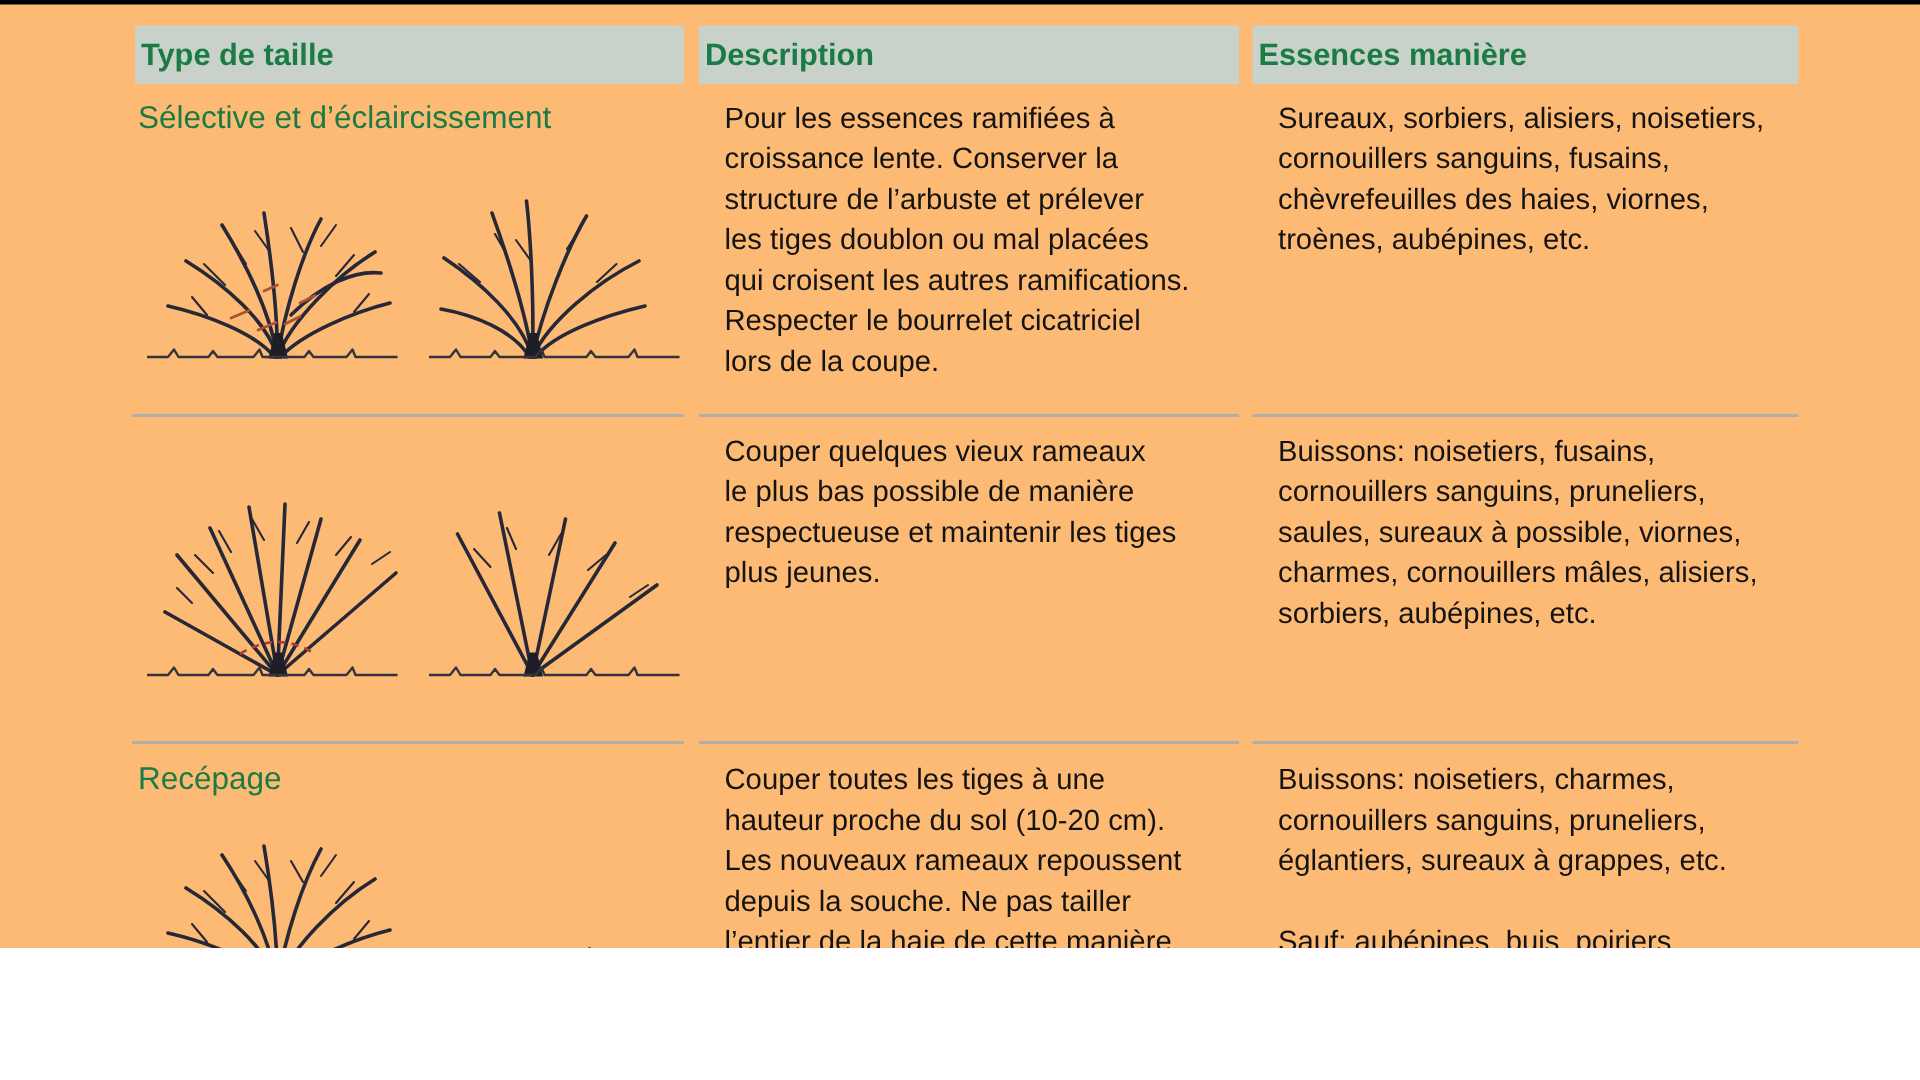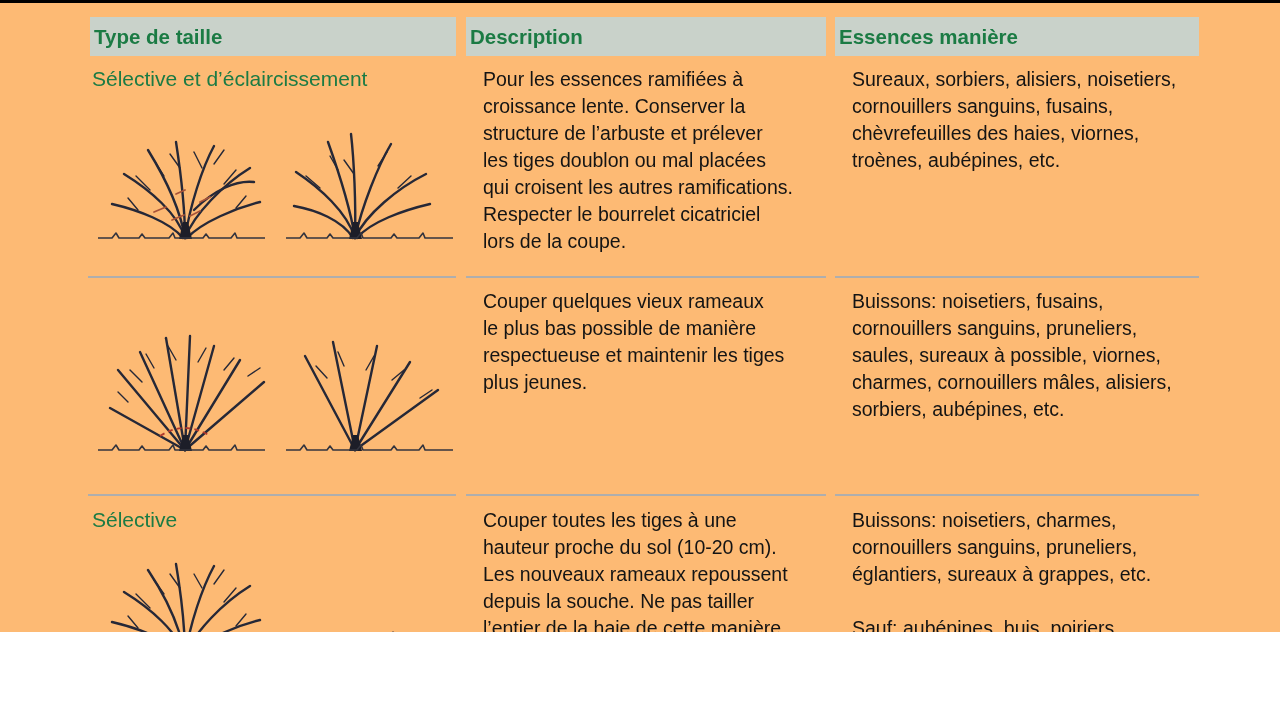--- a/index.html
+++ b/index.html
@@ -173,21 +173,21 @@
       <path class="twig" d="M330 70 L342 62"></path>
       <path class="trunk" d="M259 123 L263 107 L268 107 L272 123 Z"></path>
       <path class="ground" transform="translate(196,122)" d="M0 0 l14 0 l4 -5 l3 5 l20 0 l3 -4 l3 4 l24 0 l4 -5 l2 5 l28 0 l3 -4 l3 4 l22 0 l4 -5 l2 5 l28 0"></path>
     </g>
   </svg>
 
   <div class="divider d2 c1"></div>
   <div class="divider d2 c2"></div>
   <div class="divider d2 c3"></div>
 
-  <div class="rowtitle r3">Sélective</div>
+  <div class="rowtitle r3">Recépage</div>
   <div class="cell desc r3">Couper toutes les tiges à une
 hauteur proche du sol (10-20 cm).
 Les nouveaux rameaux repoussent
 depuis la souche. Ne pas tailler
 l’entier de la haie de cette manière.</div>
   <div class="cell ess r3">Buissons: noisetiers, charmes,
 cornouillers sanguins, pruneliers,
 églantiers, sureaux à grappes, etc.
 
 Sauf: aubépines, buis, poiriers

